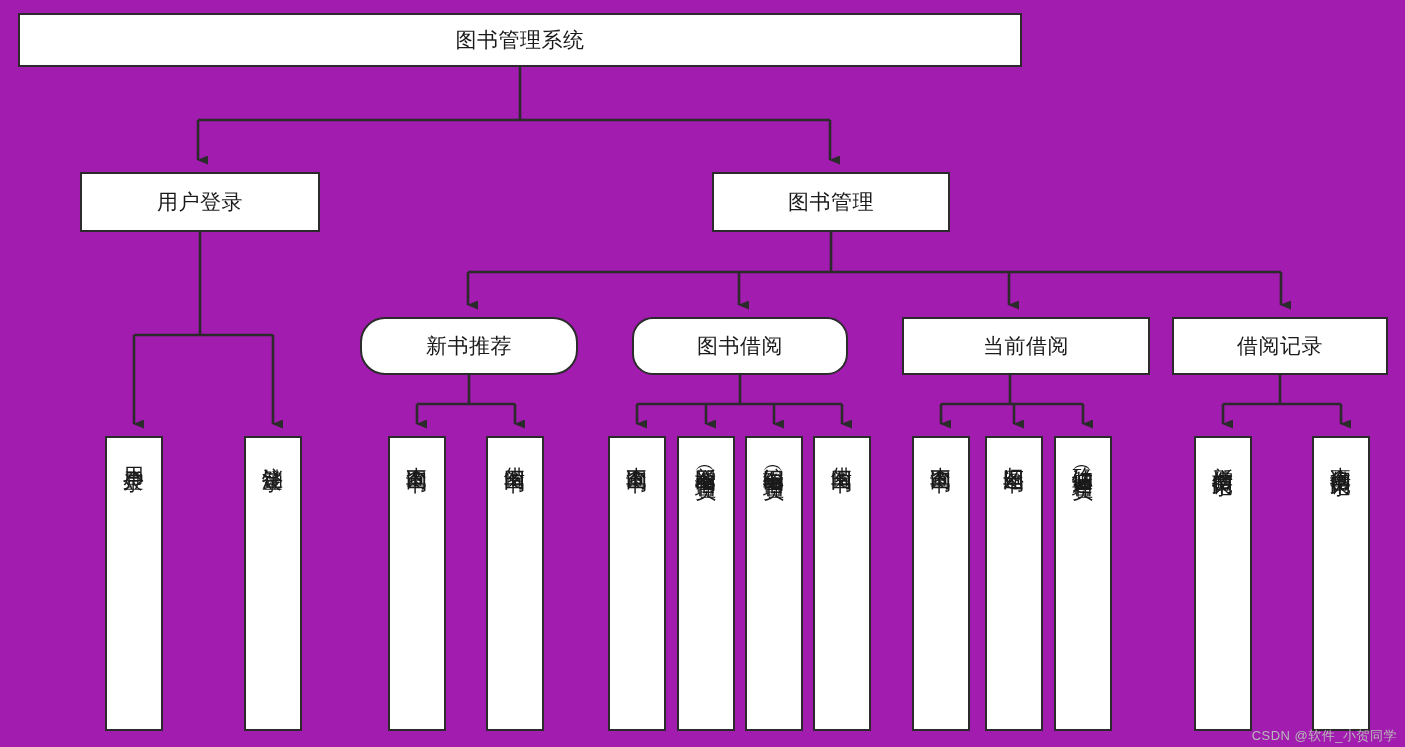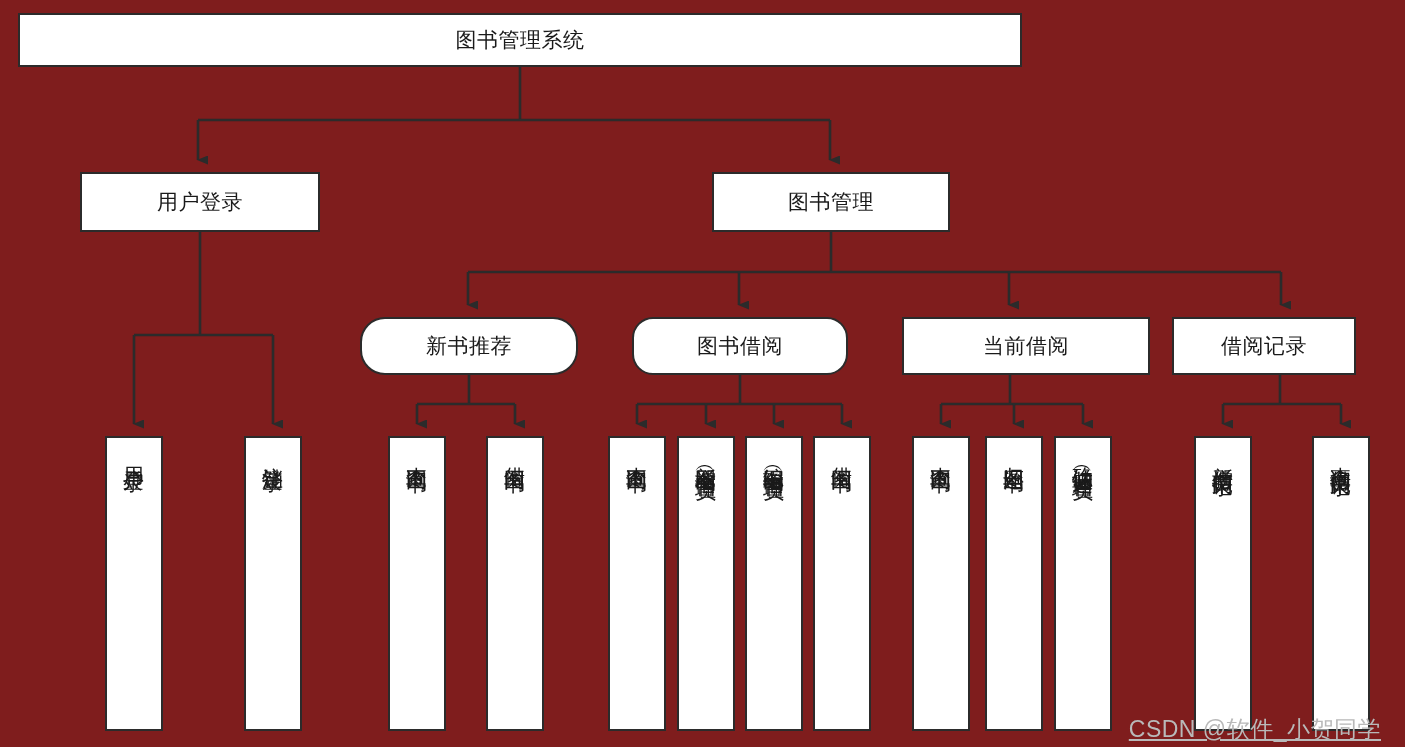--- a/index.html
+++ b/index.html
@@ -7,21 +7,21 @@
     padding: 0;
     background: #ffffff;
   }
   body {
     font-family: "Liberation Sans", "DejaVu Sans", sans-serif;
   }
   #canvas {
     position: relative;
     width: 1405px;
     height: 747px;
-    background: #7f1d1d;
+    background: #a21caf;
     overflow: hidden;
   }
   svg.wires {
     position: absolute;
     left: 0;
     top: 0;
     width: 1405px;
     height: 747px;
     pointer-events: none;
   }
@@ -49,27 +49,26 @@
     writing-mode: vertical-rl;
     text-orientation: upright;
     white-space: normal;
     font-size: 21px;
     letter-spacing: 2px;
     line-height: 1.0;
     max-height: 272px;
   }
   .watermark {
     position: absolute;
-    right: 24px;
+    right: 8px;
     bottom: 2px;
-    font-size: 23px;
+    font-size: 13px;
     color: #b9b9b9;
     white-space: nowrap;
     letter-spacing: 0.5px;
-    text-decoration: underline;
   }
 </style>
 </head>
 <body>
 
 <div id="canvas">
 
   <svg class="wires" viewBox="0 0 1405 747" xmlns="http://www.w3.org/2000/svg">
     <defs>
       <marker id="arrowhead" markerWidth="9" markerHeight="11" refX="4.5" refY="10" orient="auto" markerUnits="userSpaceOnUse">
@@ -133,21 +132,21 @@
 
   <div class="node" style="left:360px; top:317px; width:218px; height:58px;border-radius:25px;">
     <span class="label">新书推荐</span>
   </div>
   <div class="node" style="left:632px; top:317px; width:216px; height:58px;border-radius:21px;">
     <span class="label">图书借阅</span>
   </div>
   <div class="node" style="left:902px; top:317px; width:248px; height:58px;">
     <span class="label">当前借阅</span>
   </div>
-  <div class="node" style="left:1172px; top:317px; width:184px; height:58px;">
+  <div class="node" style="left:1172px; top:317px; width:216px; height:58px;">
     <span class="label">借阅记录</span>
   </div>
 
   <div class="node leaf" style="left:105px; top:436px; width:58px; height:295px;">
     <span class="label">用户登录</span>
   </div>
   <div class="node leaf" style="left:244px; top:436px; width:58px; height:295px;">
     <span class="label">注销登录</span>
   </div>
   <div class="node leaf" style="left:388px; top:436px; width:58px; height:295px;">

